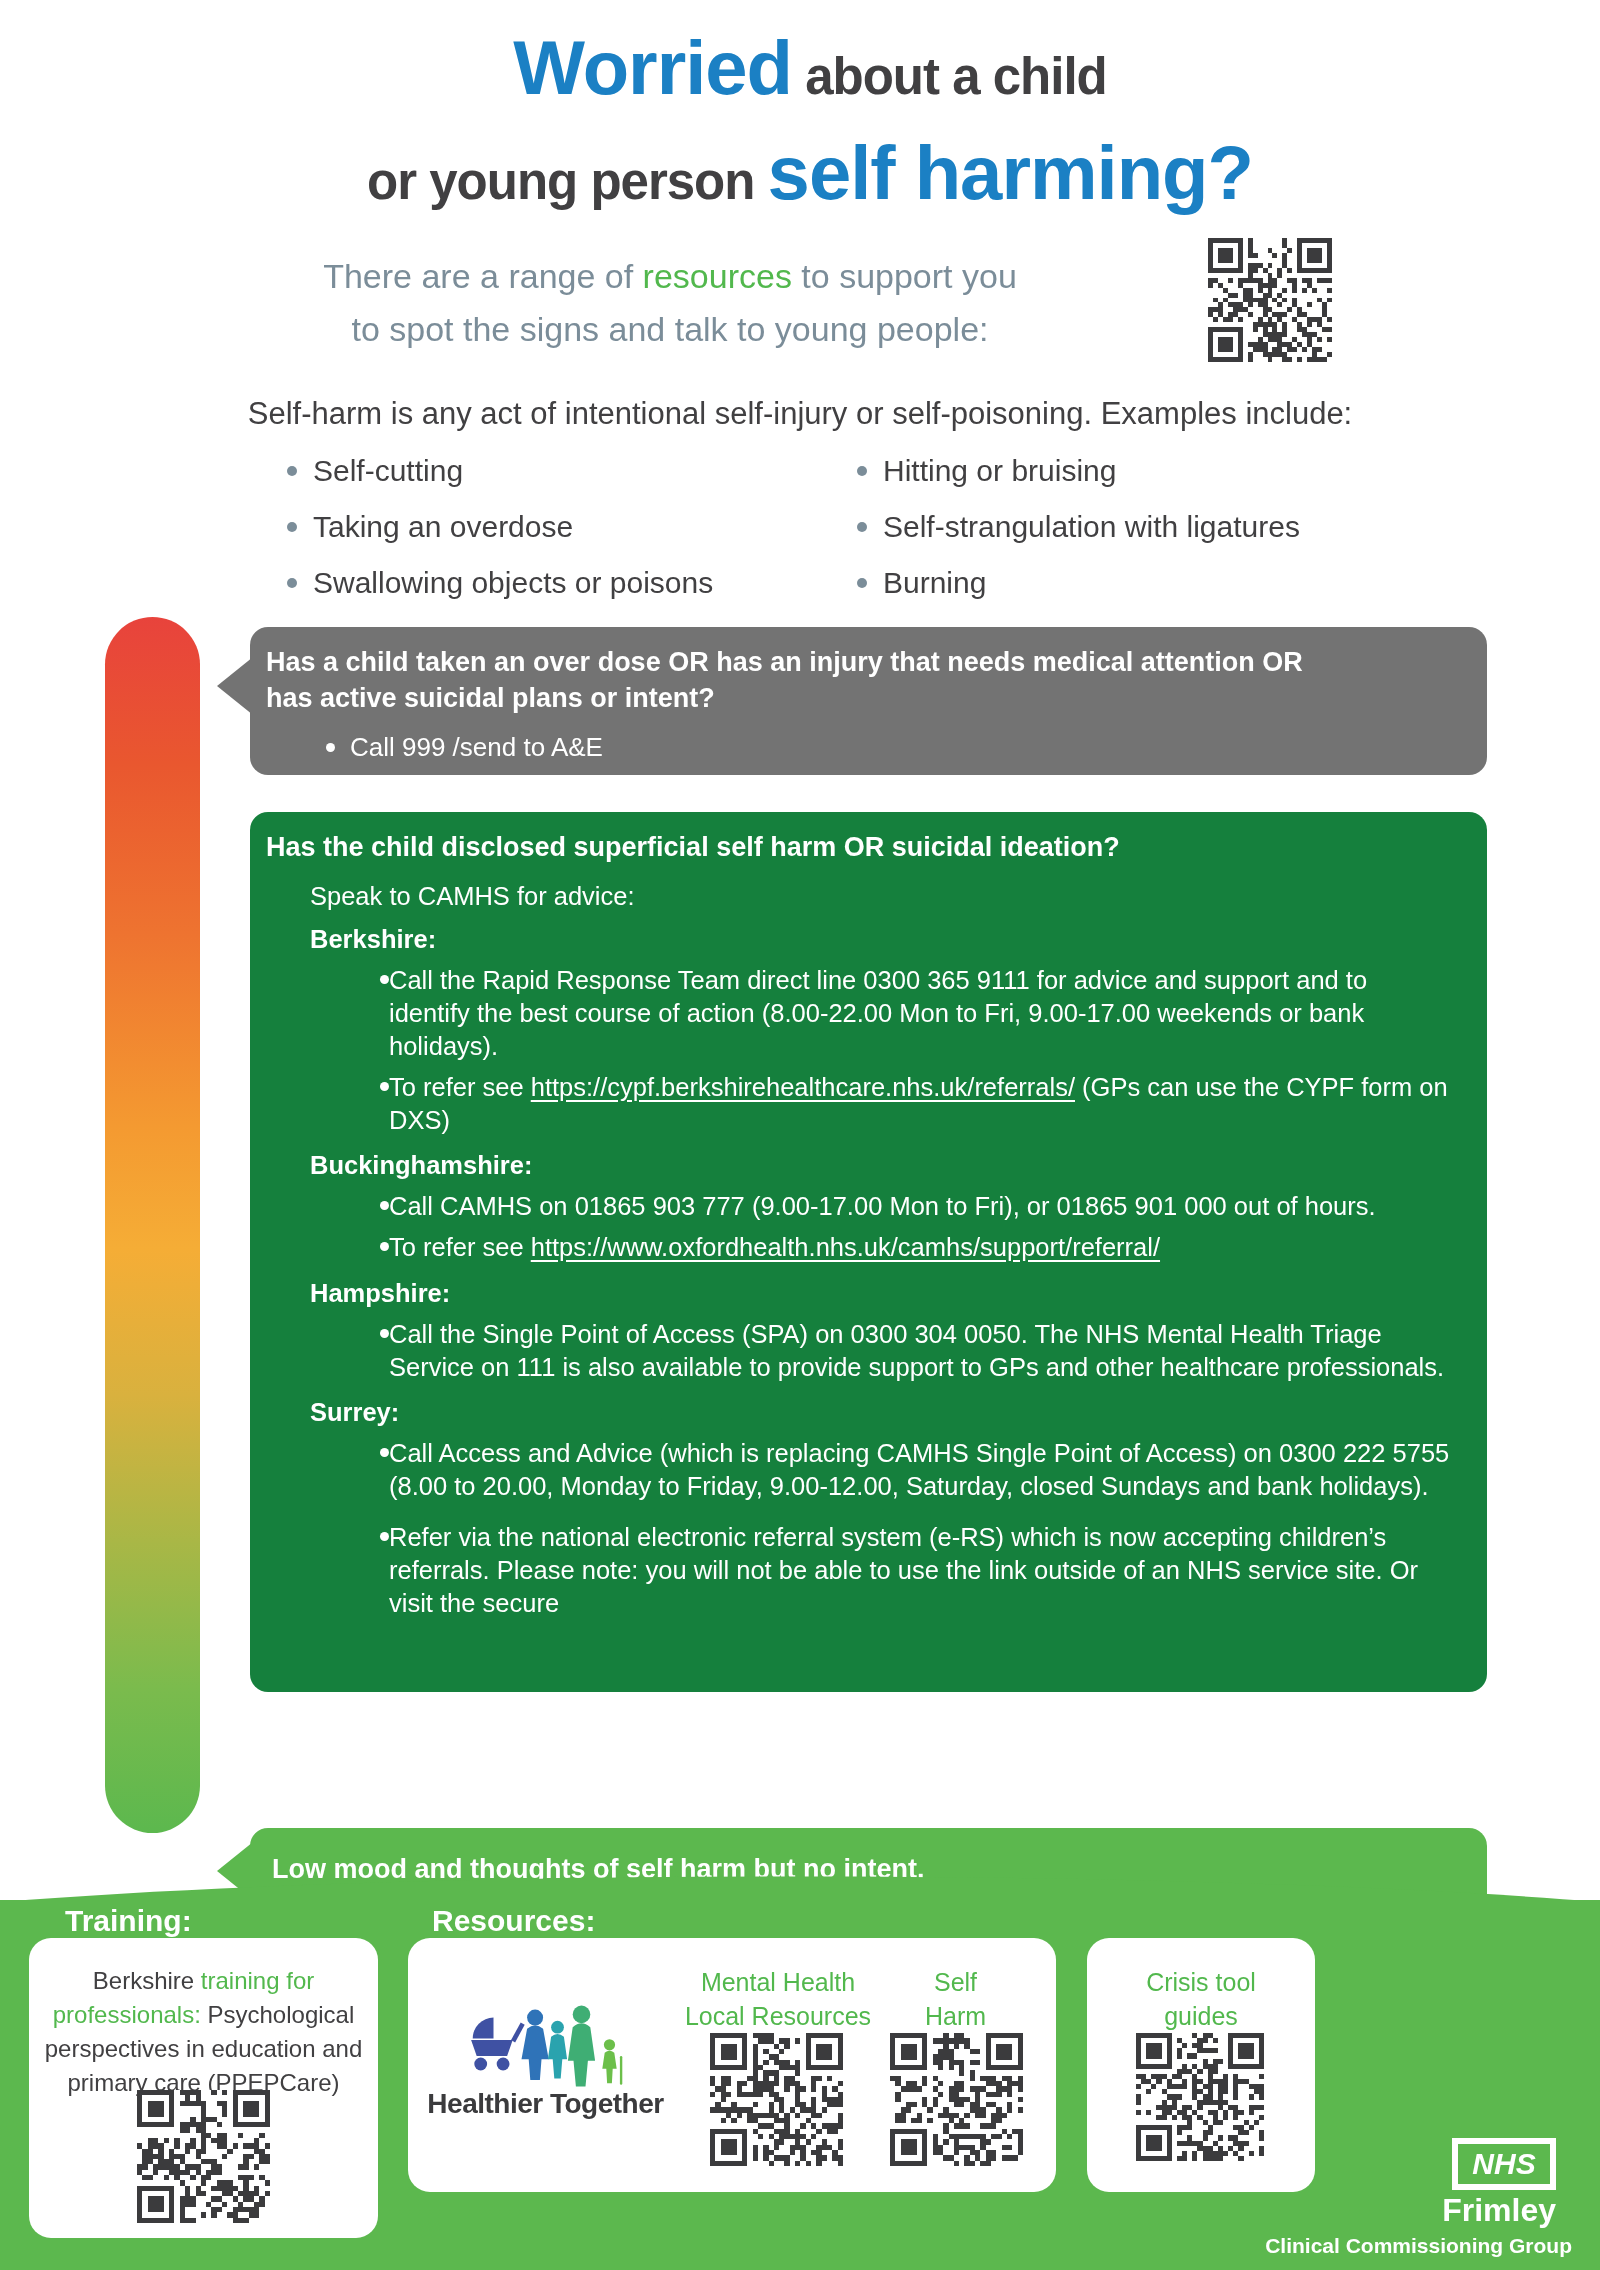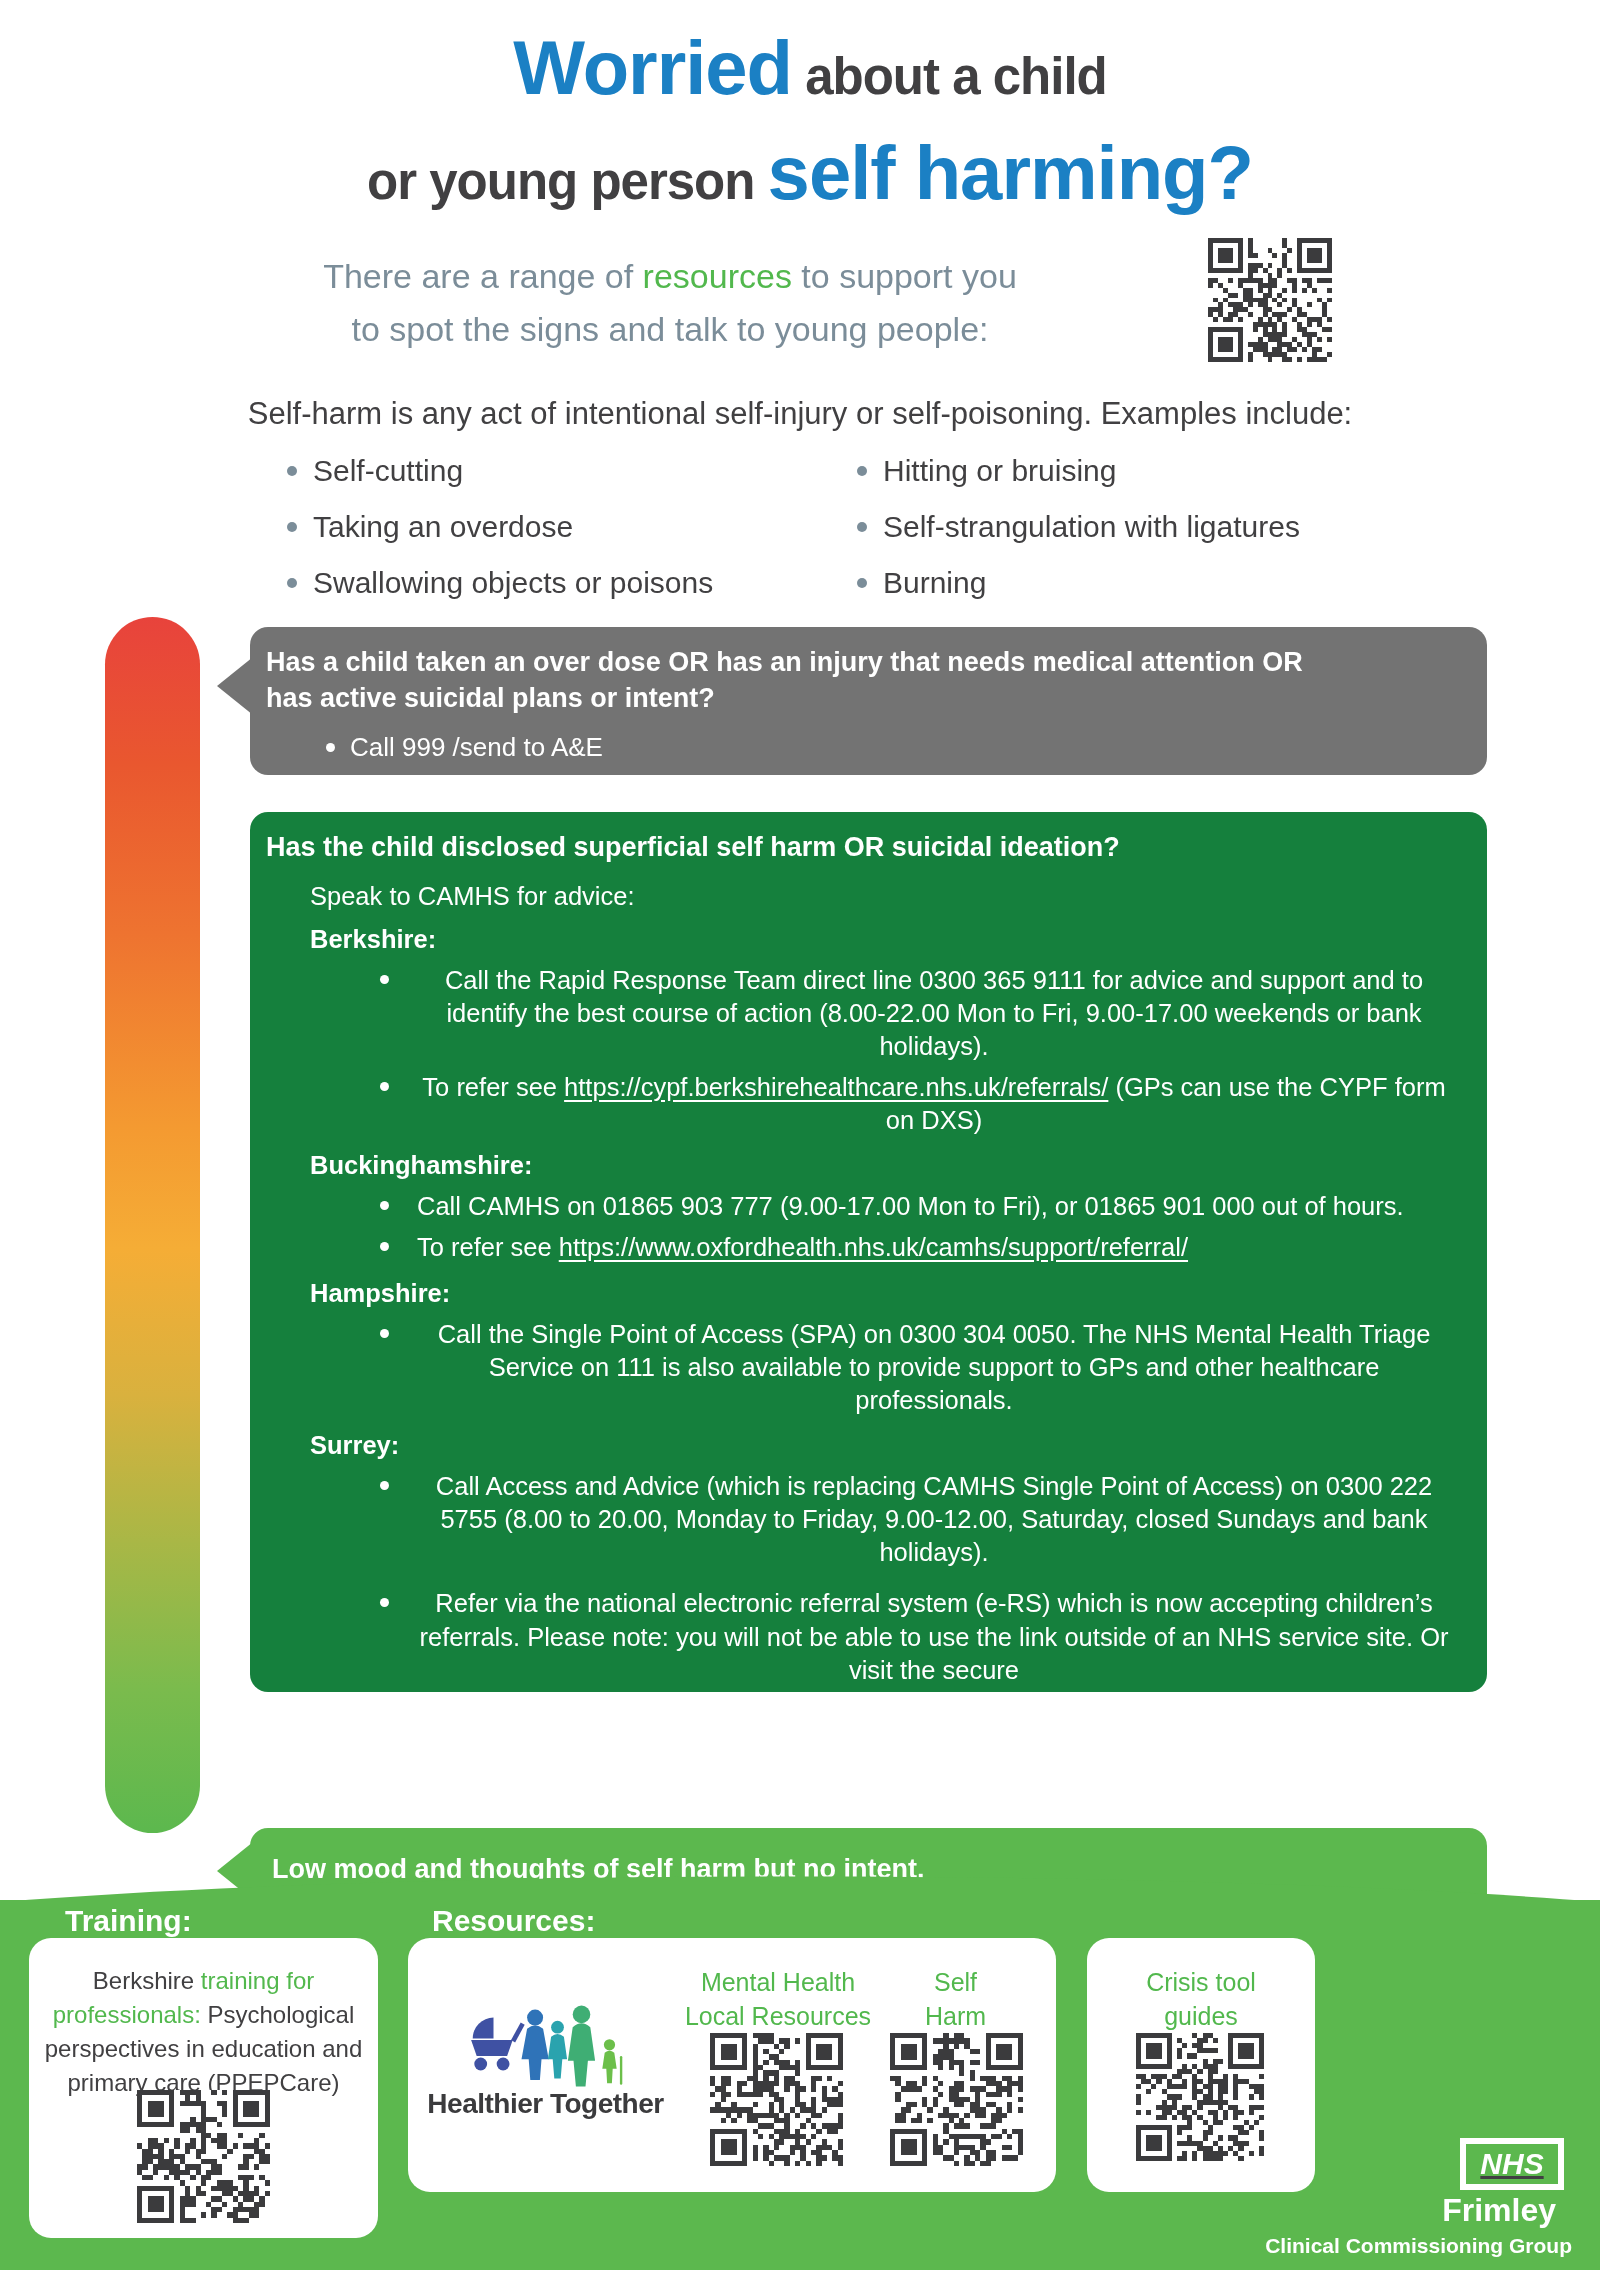--- a/index.html
+++ b/index.html
@@ -47,21 +47,21 @@
 
   .b-head{font-weight:700;font-size:27px;line-height:1.32;}
   .bubble-red .b-head{margin:18px 0 0 16px;max-width:1045px;}
   .bubble-red .b-bullet{display:flex;align-items:center;gap:15px;margin:16px 0 0 76px;font-size:26px;}
   .w-dot{width:9px;height:9px;border-radius:50%;background:#fff;flex:0 0 auto;}
   .bubble-green .b-head{margin-left:22px;}
 
   .bubble-amber .b-head{margin:18px 0 16px 16px;}
   .amber-intro{font-size:25.5px;margin:0 0 14px 60px;}
   .region-name{font-size:25.5px;font-weight:700;margin:14px 0 10px 60px;}
-  .r-bullet{display:flex;gap:28px;margin:6px 36px 8px 130px;font-size:25.5px;line-height:1.3;text-align:center;}
+  .r-bullet{display:flex;gap:0;margin:6px 36px 8px 130px;font-size:25.5px;line-height:1.3;}
   .r-bullet .w-dot{margin-top:11px;}
   .r-gap{margin-top:18px;}
   .lnk{color:#fff;text-decoration:underline;text-underline-offset:4px;}
 
   
   .footer-curve{position:absolute;left:0;top:1862px;width:1600px;height:40px;}
   .footer{position:absolute;left:0;top:1900px;width:1600px;height:370px;background:#5cb84e;}
   .f-label{position:absolute;top:4px;font-size:30px;font-weight:700;color:#fff;}
   .f-training{left:65px;} .f-resources{left:432px;}
   .card{position:absolute;background:#fff;border-radius:22px;}
@@ -74,22 +74,22 @@
   .ht-people{position:absolute;left:50px;top:62px;width:175px;height:88px;}
   .ht-text{position:absolute;left:0;top:150px;width:275px;text-align:center;
            font-size:28px;font-weight:700;color:#3b3b3d;letter-spacing:-0.5px;}
   .g-label{position:absolute;top:28px;text-align:center;font-size:25px;line-height:1.35;color:#52b84d;}
   .lbl-mh{left:270px;width:200px;}
   .lbl-sh{left:500px;width:95px;}
   .lbl-crisis{left:34px;width:160px;}
   .qr-mh{left:302px;top:95px;width:133px;height:133px;}
   .qr-sh{left:482px;top:95px;width:133px;height:133px;}
   .qr-crisis{left:49px;top:95px;width:128px;height:128px;}
-  .nhs-box{position:absolute;right:36px;top:238px;width:92px;height:40px;background:#5cb84e;
-           border:6px solid #fff;display:flex;align-items:center;justify-content:center;text-decoration:underline;}
+  .nhs-box{position:absolute;right:44px;top:238px;width:92px;height:40px;background:#5cb84e;
+           border:6px solid #fff;display:flex;align-items:center;justify-content:center;}
   .nhs-box span{font-size:30px;font-weight:700;font-style:italic;color:#fff;letter-spacing:0;}
   .nhs-frimley{position:absolute;right:44px;top:292px;width:400px;text-align:right;
                font-size:32px;font-weight:700;color:#fff;}
   .nhs-ccg{position:absolute;right:28px;top:334px;width:600px;text-align:right;
            font-size:21px;font-weight:700;color:#fff;}
 </style>
 </head>
 <body>
 
 <div class="page">

